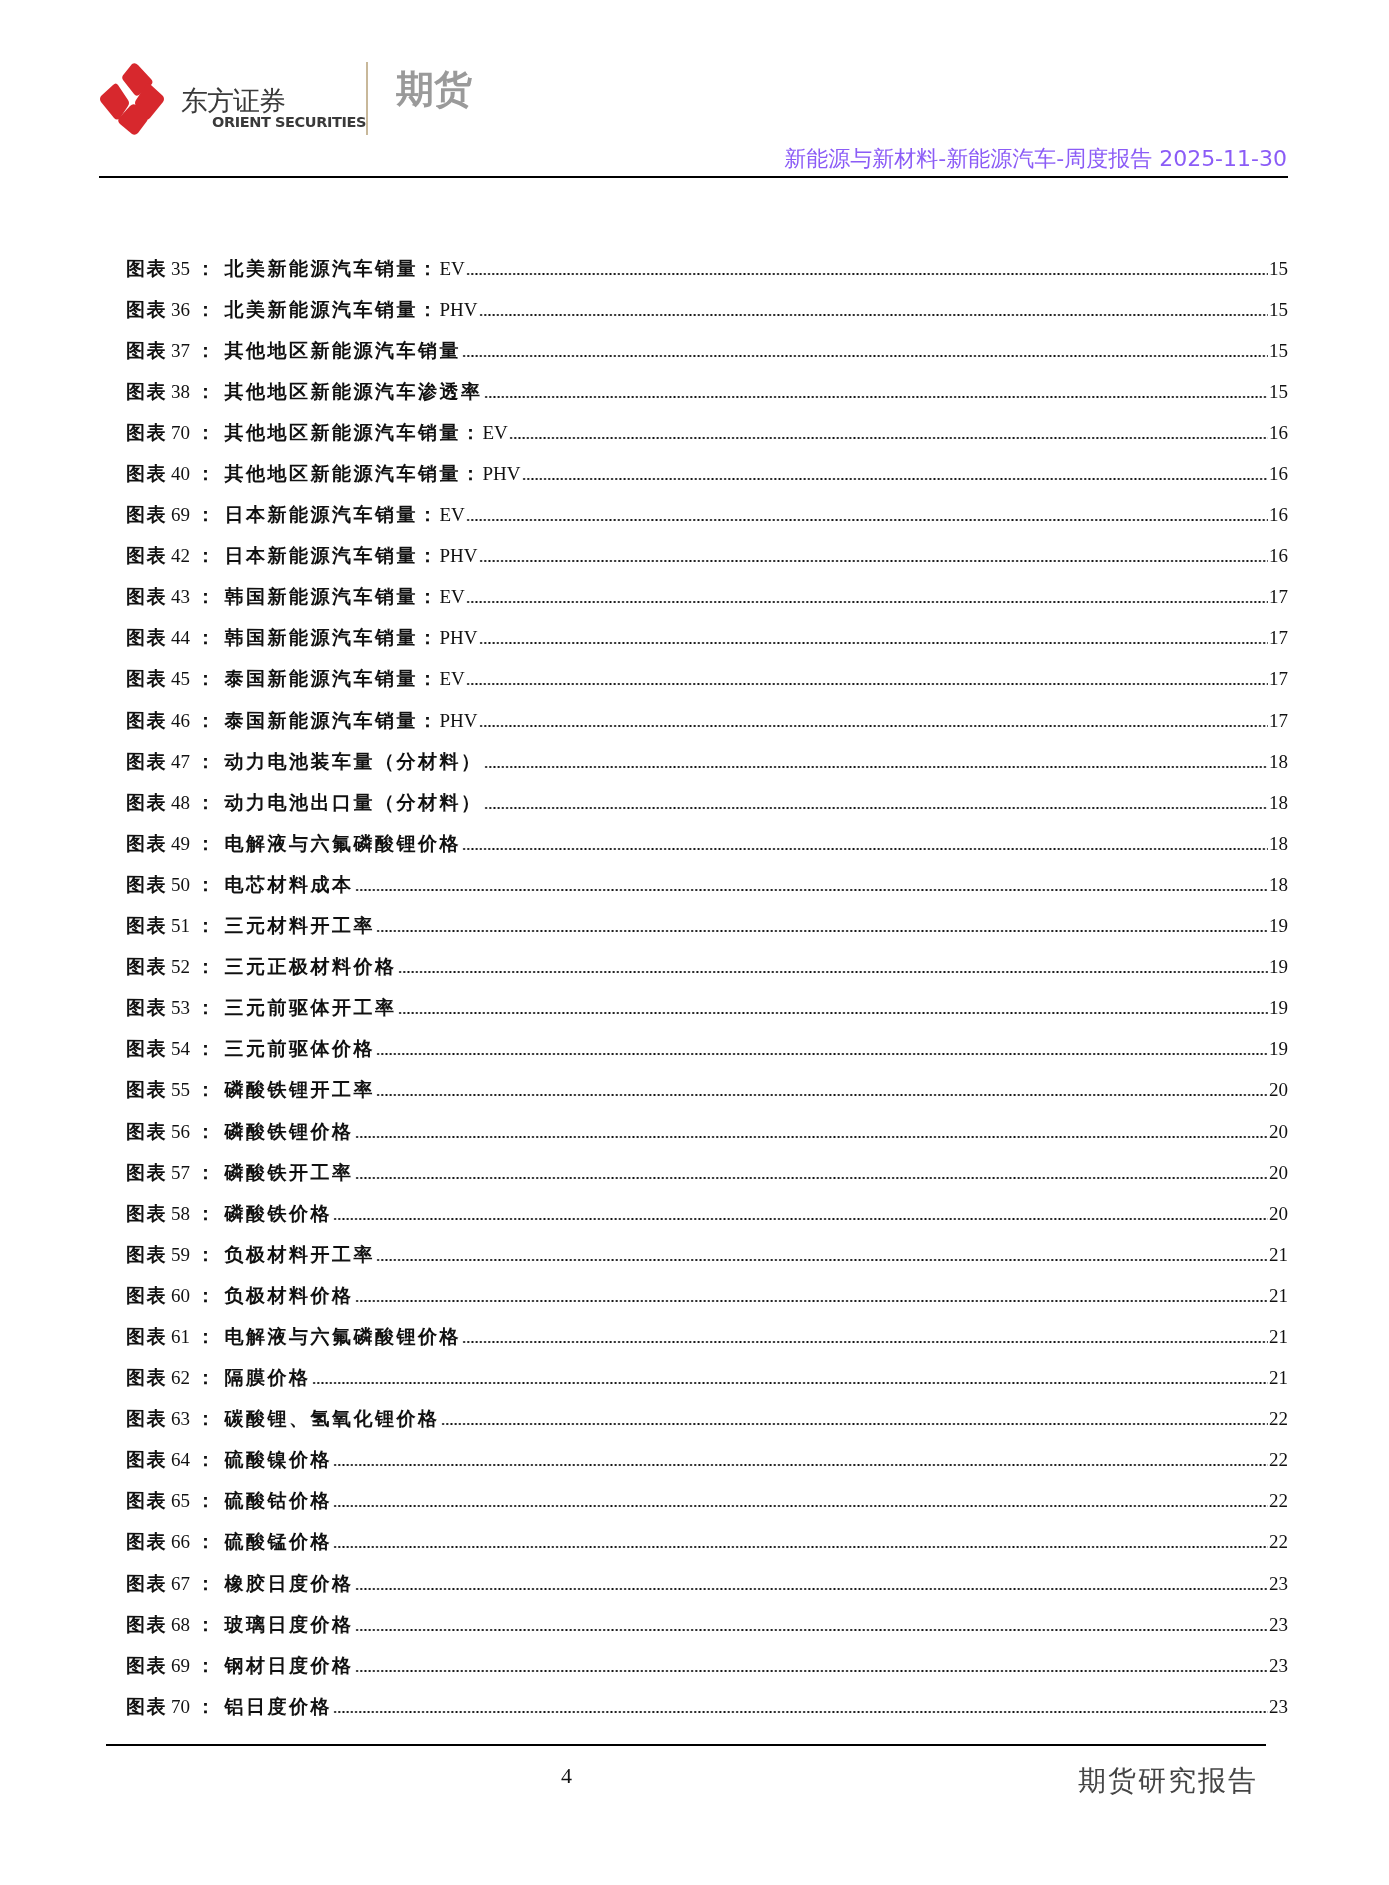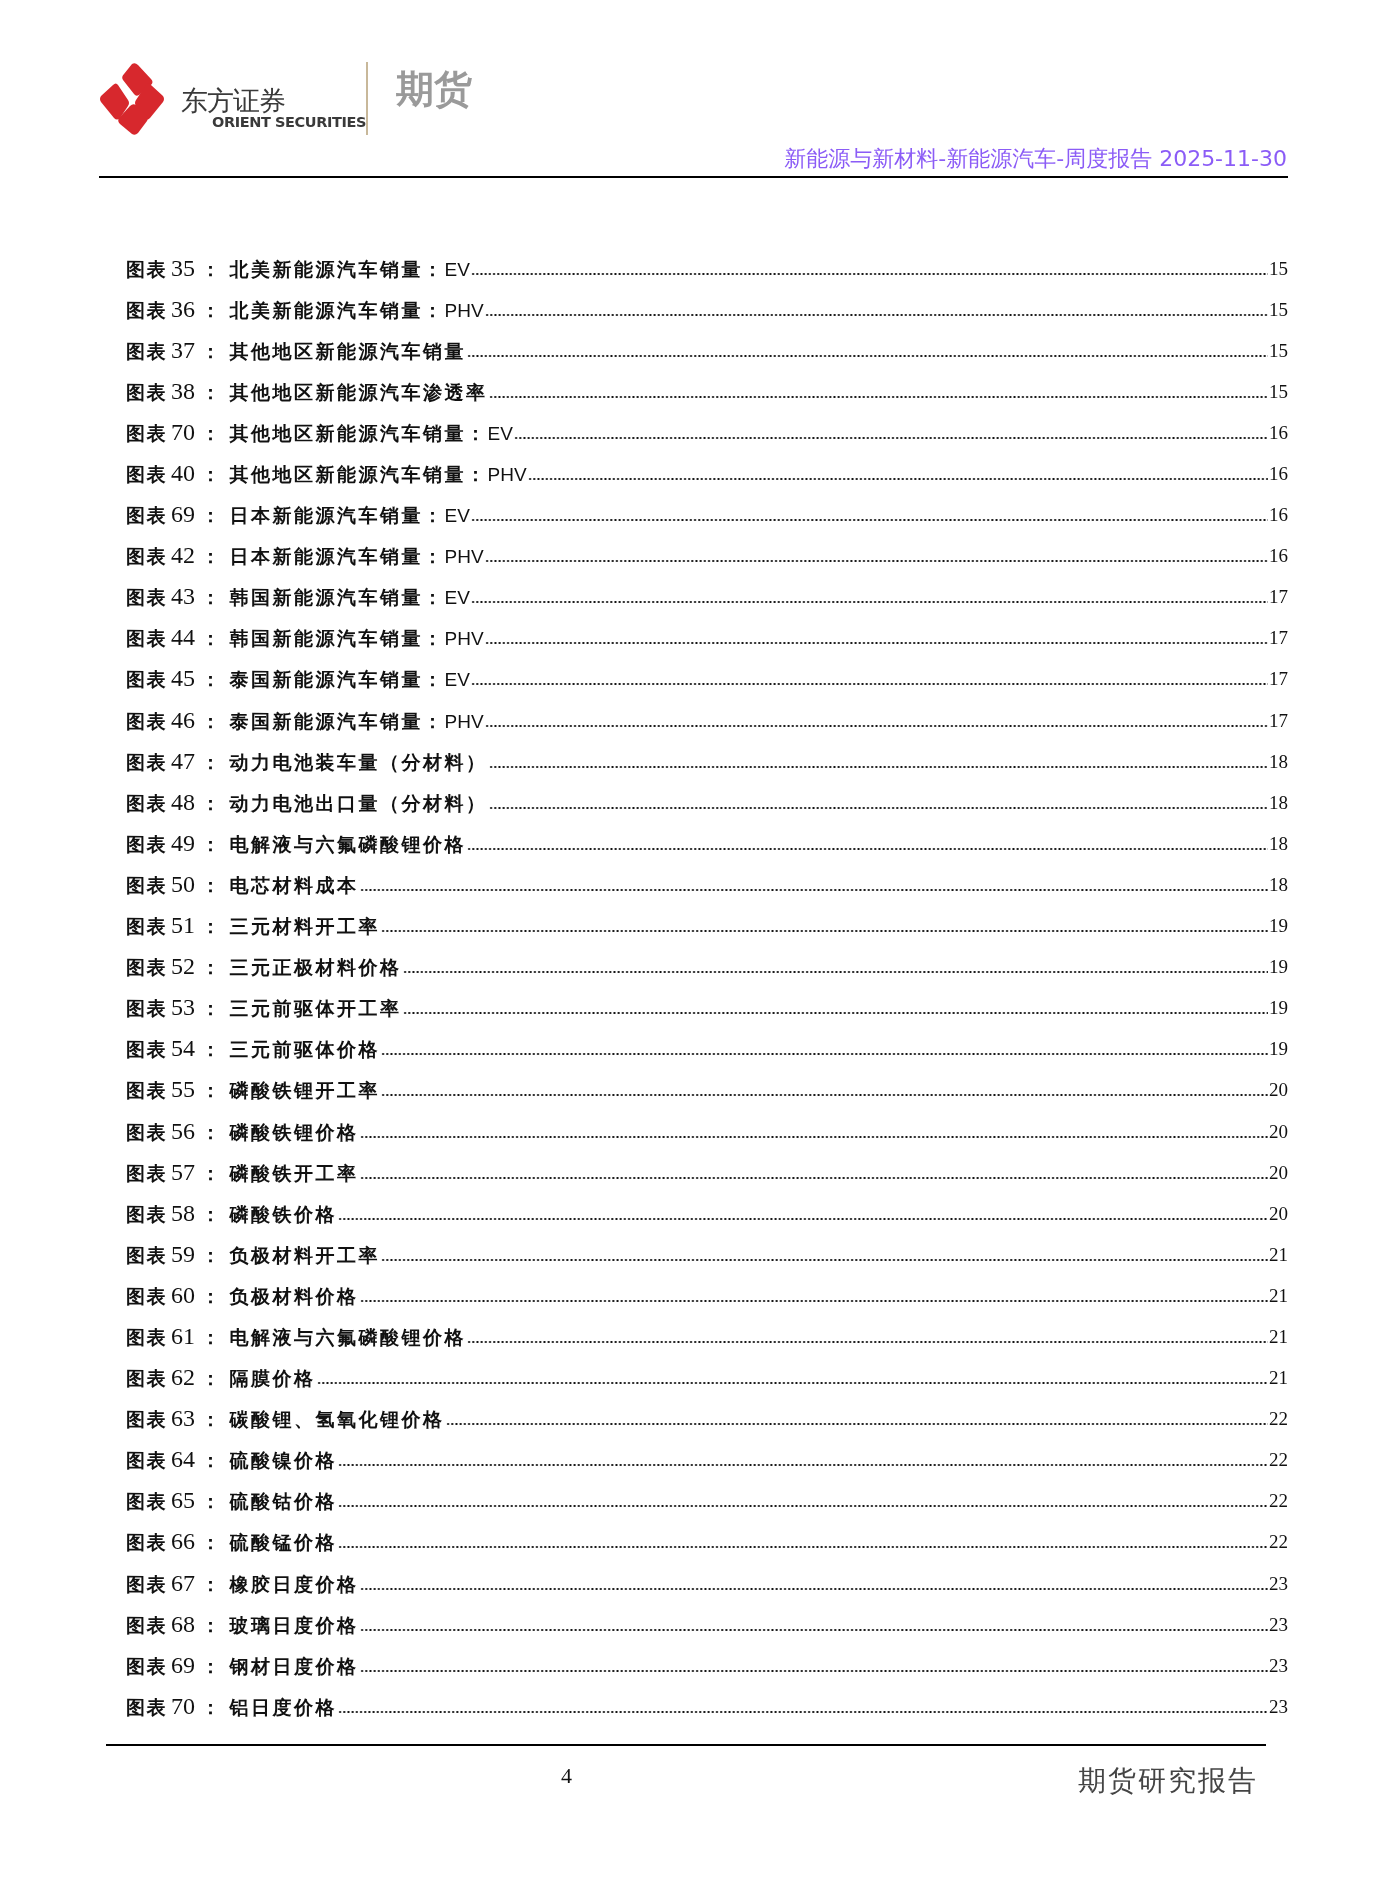--- a/index.html
+++ b/index.html
@@ -13,24 +13,24 @@
   .logo-divider { position:absolute; left:366px; top:62px; width:2px; height:73px; background:#c8b89a; }
   .logo-futures { position:absolute; left:396px; top:67px; font-family:"DejaVu Sans","Liberation Sans",sans-serif;
                   font-weight:bold; font-size:38px; color:#9a9a9a; line-height:44px; }
   .header-title { position:absolute; right:102px; top:145px; font-family:"DejaVu Sans","Liberation Sans",sans-serif;
                   font-size:22px; color:#8b5cf6; line-height:28px; white-space:nowrap; }
   .header-rule { position:absolute; left:99px; top:176px; width:1189px; height:2px; background:#000; }
 
   .toc { position:absolute; left:126px; top:248px; width:1162px; }
   .toc-row { height:41.1px; display:flex; align-items:center; font-size:19px; white-space:nowrap; }
   .toc-label { flex:0 0 auto; font-weight:bold; letter-spacing:1.5px; }
-  .toc-num { font-weight:normal; font-family:"Liberation Serif","DejaVu Serif",serif; letter-spacing:0; margin:0 6px 0 4px; font-size:24px;}
+  .toc-num { font-weight:normal; font-family:"Liberation Serif","DejaVu Serif",serif; letter-spacing:0; margin:0 6px 0 4px; font-size:19px;}
   .toc-sep { font-weight:bold; margin-right:8px; }
   .toc-title { font-weight:bold; letter-spacing:2.5px; }
-  .toc-title .latin { font-family:Liberation Sans, sans-serif; font-weight:normal; letter-spacing:0;margin-top:16px; }
+  .toc-title .latin { font-family:Liberation Serif, serif; font-weight:normal; letter-spacing:0;margin-top:16px; }
   .toc-leader { flex:1 1 auto; height:2px; margin:10px 1px 0 1px;
                 background-image:radial-gradient(circle, #111 0.9px, transparent 1.1px);
                 background-size:4.2px 2px; background-repeat:repeat-x; }
   .toc-page { flex:0 0 auto; font-family:"Liberation Serif","DejaVu Serif",serif; font-size:19px; }
 
   .footer-rule { position:absolute; left:106px; top:1744px; width:1160px; height:2px; background:#000; }
   .footer-page { position:absolute; left:561px; top:1763px; font-family:"Liberation Serif",serif; font-size:22px; color:#111; }
   .footer-label { position:absolute; left:1078px; top:1762px; font-family:"DejaVu Serif","Liberation Serif",serif;
                   font-size:28px; color:#444; letter-spacing:2px; }
 </style>

